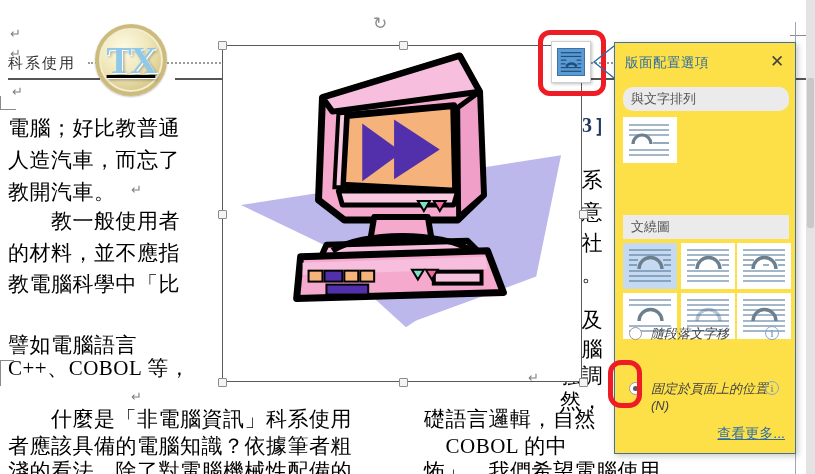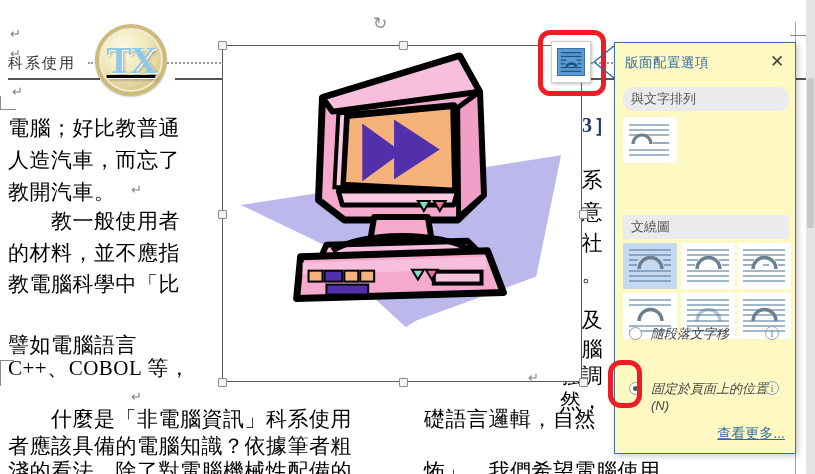--- a/index.html
+++ b/index.html
@@ -128,21 +128,21 @@
   .callout {
     position: absolute; left: 590px; top: 44px;
     width: 26px; height: 36px;
   }
 
   
   #panel {
     position: absolute;
     left: 614px; top: 42px;
     width: 182px; height: 412px;
-    background: #fef9c3;
+    background: #fde047;
     border: 1px solid #41719c;
     box-shadow: 2px 2px 6px rgba(0,0,0,.22);
   }
   #panel-title {
     position: absolute; left: 10px; top: 11px;
     font-family: "Liberation Sans", sans-serif;
     font-size: 13.5px; color: #2e6da4;
     letter-spacing: 0.5px;
   }
   #panel-close {
@@ -254,20 +254,21 @@
   <div class="doc-text" style="left:8px; top:268px;">教電腦科學中「比</div>
   <div class="doc-text" style="left:8px; top:329px;">譬如電腦語言</div>
   <div class="doc-text" style="left:8px; top:352px;">C++、COBOL 等，</div>
   <div class="pilcrow" style="left:131px; top:389px;">↵</div>
 
   <div class="doc-text" style="left:8px; top:403px;">　　什麼是「非電腦資訊」科系使用</div>
   <div class="doc-text" style="left:8px; top:430px;">者應該具備的電腦知識？依據筆者粗</div>
   <div class="doc-text" style="left:8px; top:455px;">淺的看法，除了對電腦機械性配備的</div>
 
   <div class="doc-text" style="left:424px; top:403px;">礎語言邏輯，自然</div>
+  <div class="doc-text" style="left:424px; top:430px;">　COBOL 的中</div>
   <div class="doc-text" style="left:424px; top:455px;">怖」，我們希望電腦使用</div>
 
   <div class="col-line" style="left:548px; top:45px; height:337px;"></div>
   <div class="bracket-num" style="left:560px; top:112px;">［3］</div>
   <div class="doc-text" style="left:560px; top:164px;">動系</div>
   <div class="doc-text" style="left:560px; top:196px;">注意</div>
   <div class="doc-text" style="left:560px; top:227px;">對社</div>
   <div class="doc-text" style="left:560px; top:258px;">擊。</div>
   <div class="doc-text" style="left:560px; top:304px;">以及</div>
   <div class="doc-text" style="left:560px; top:333px;">電腦</div>

